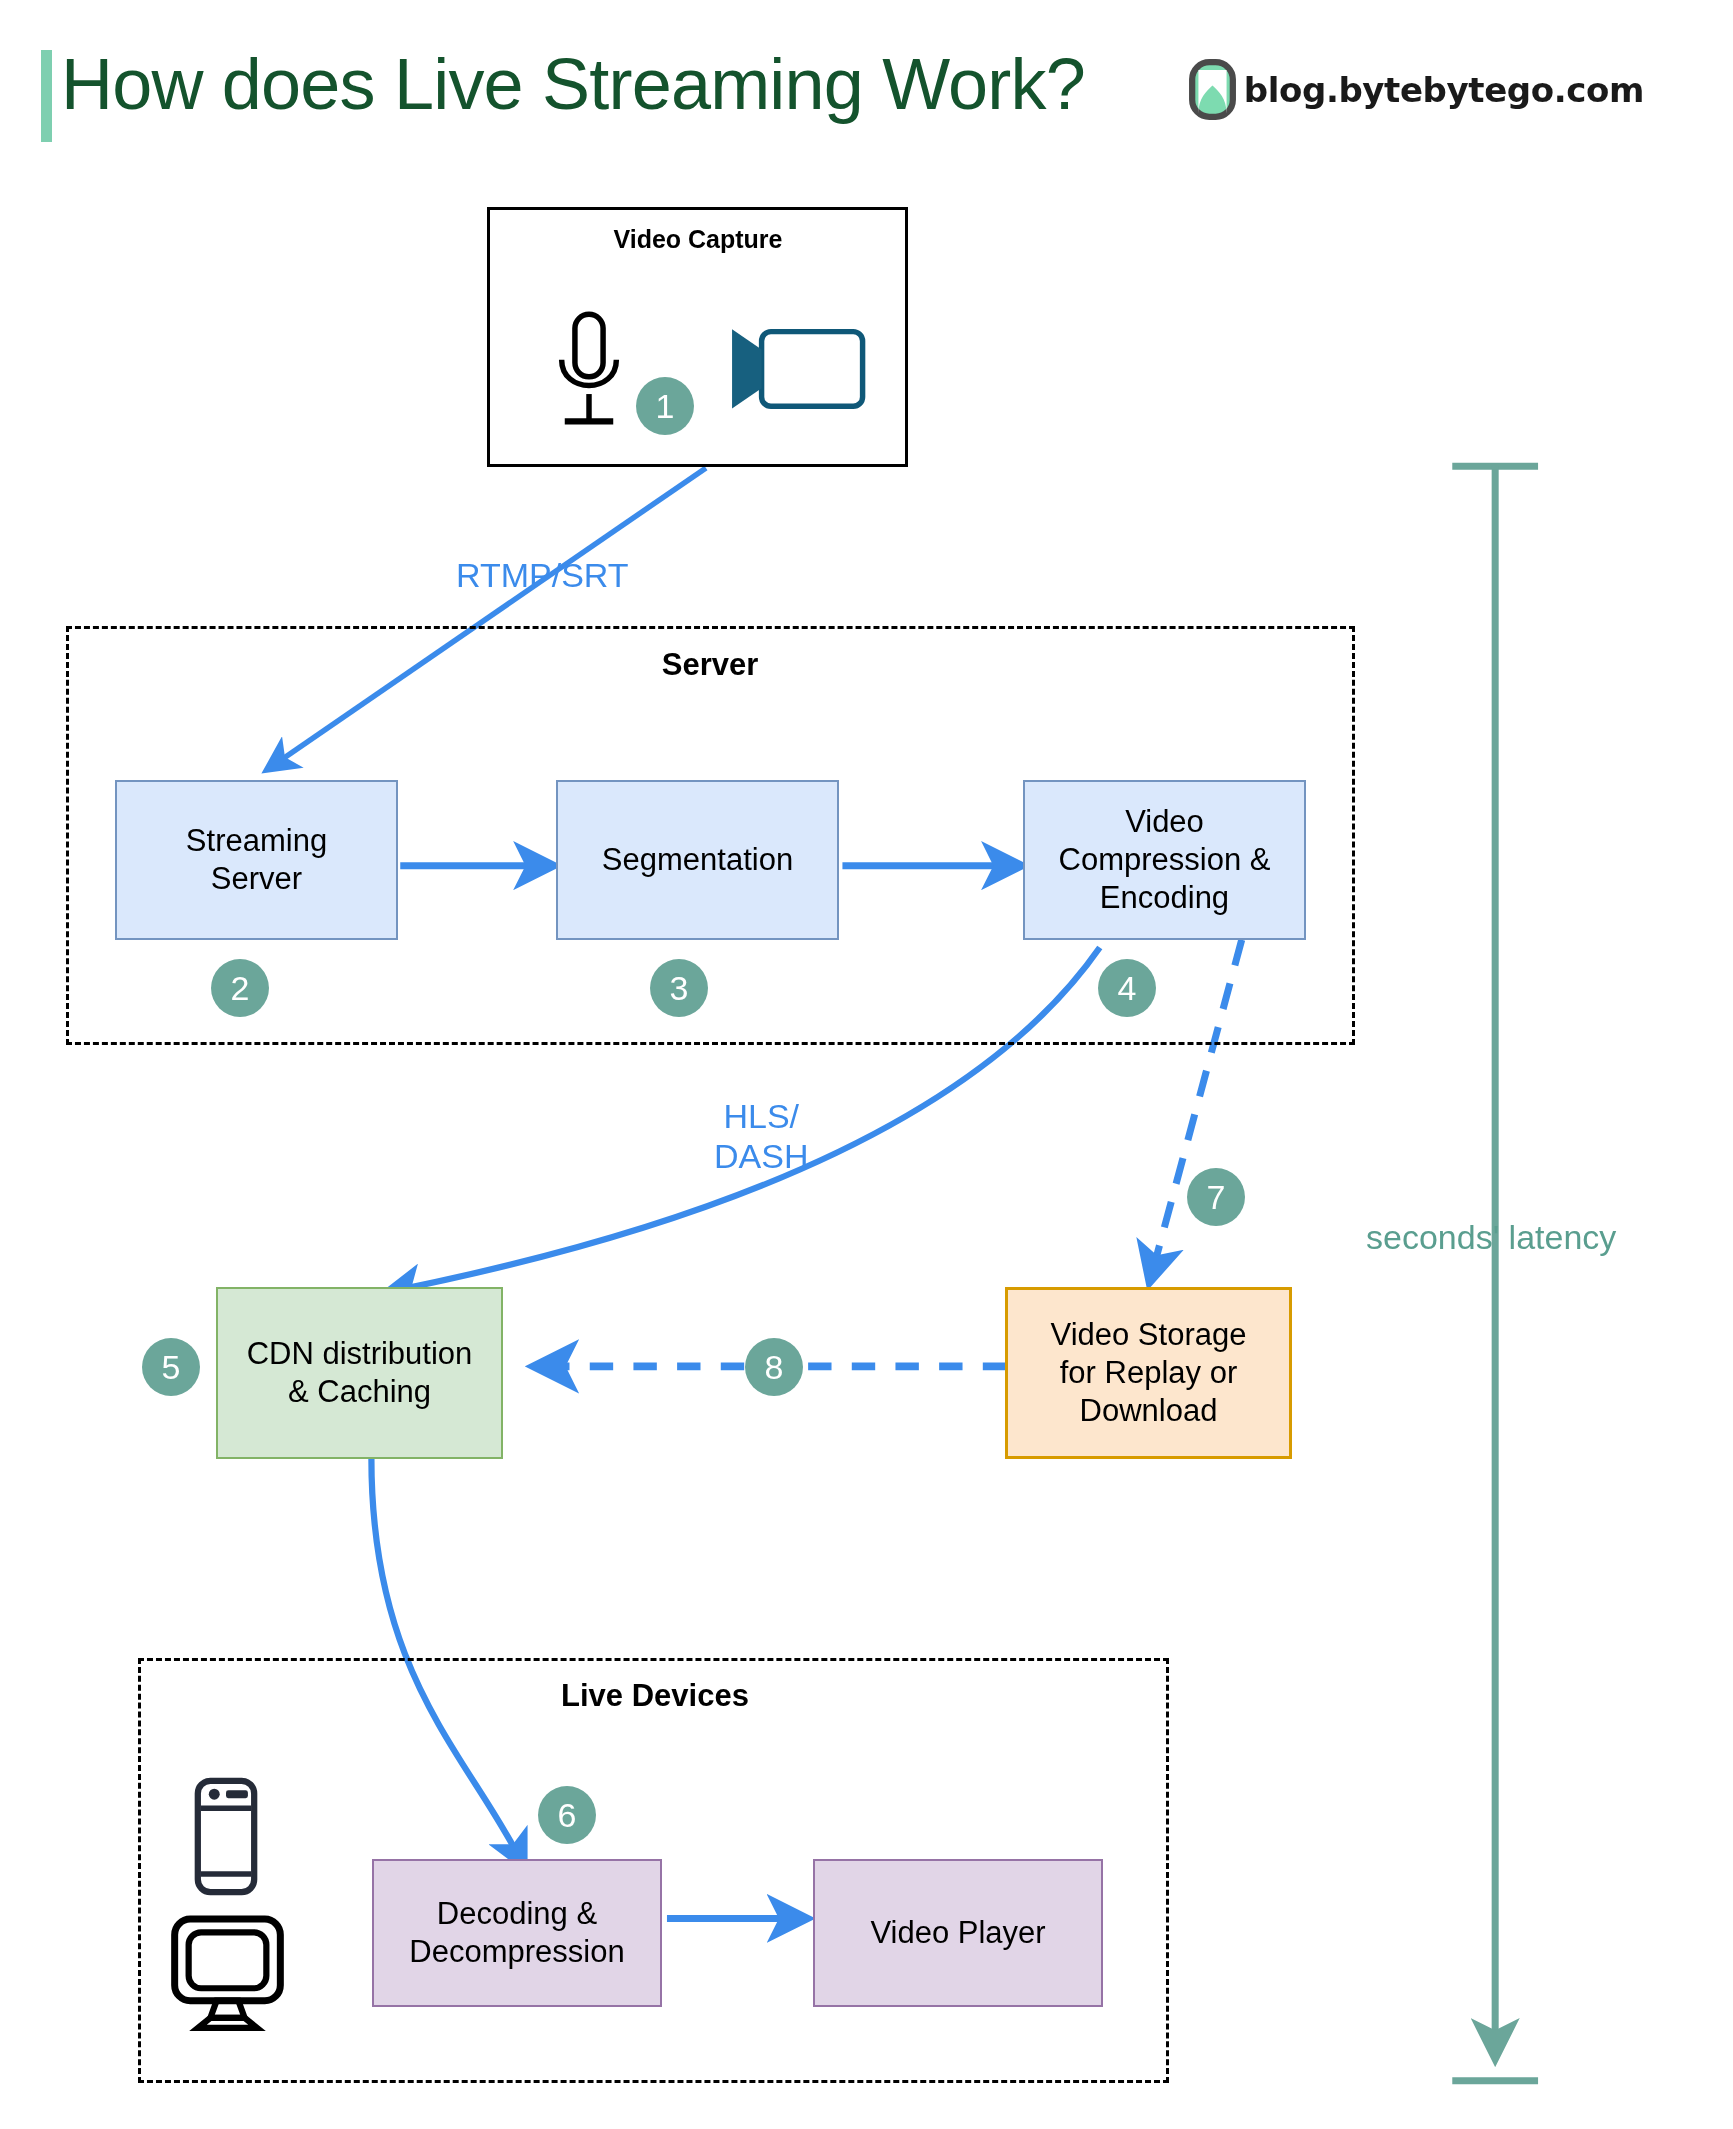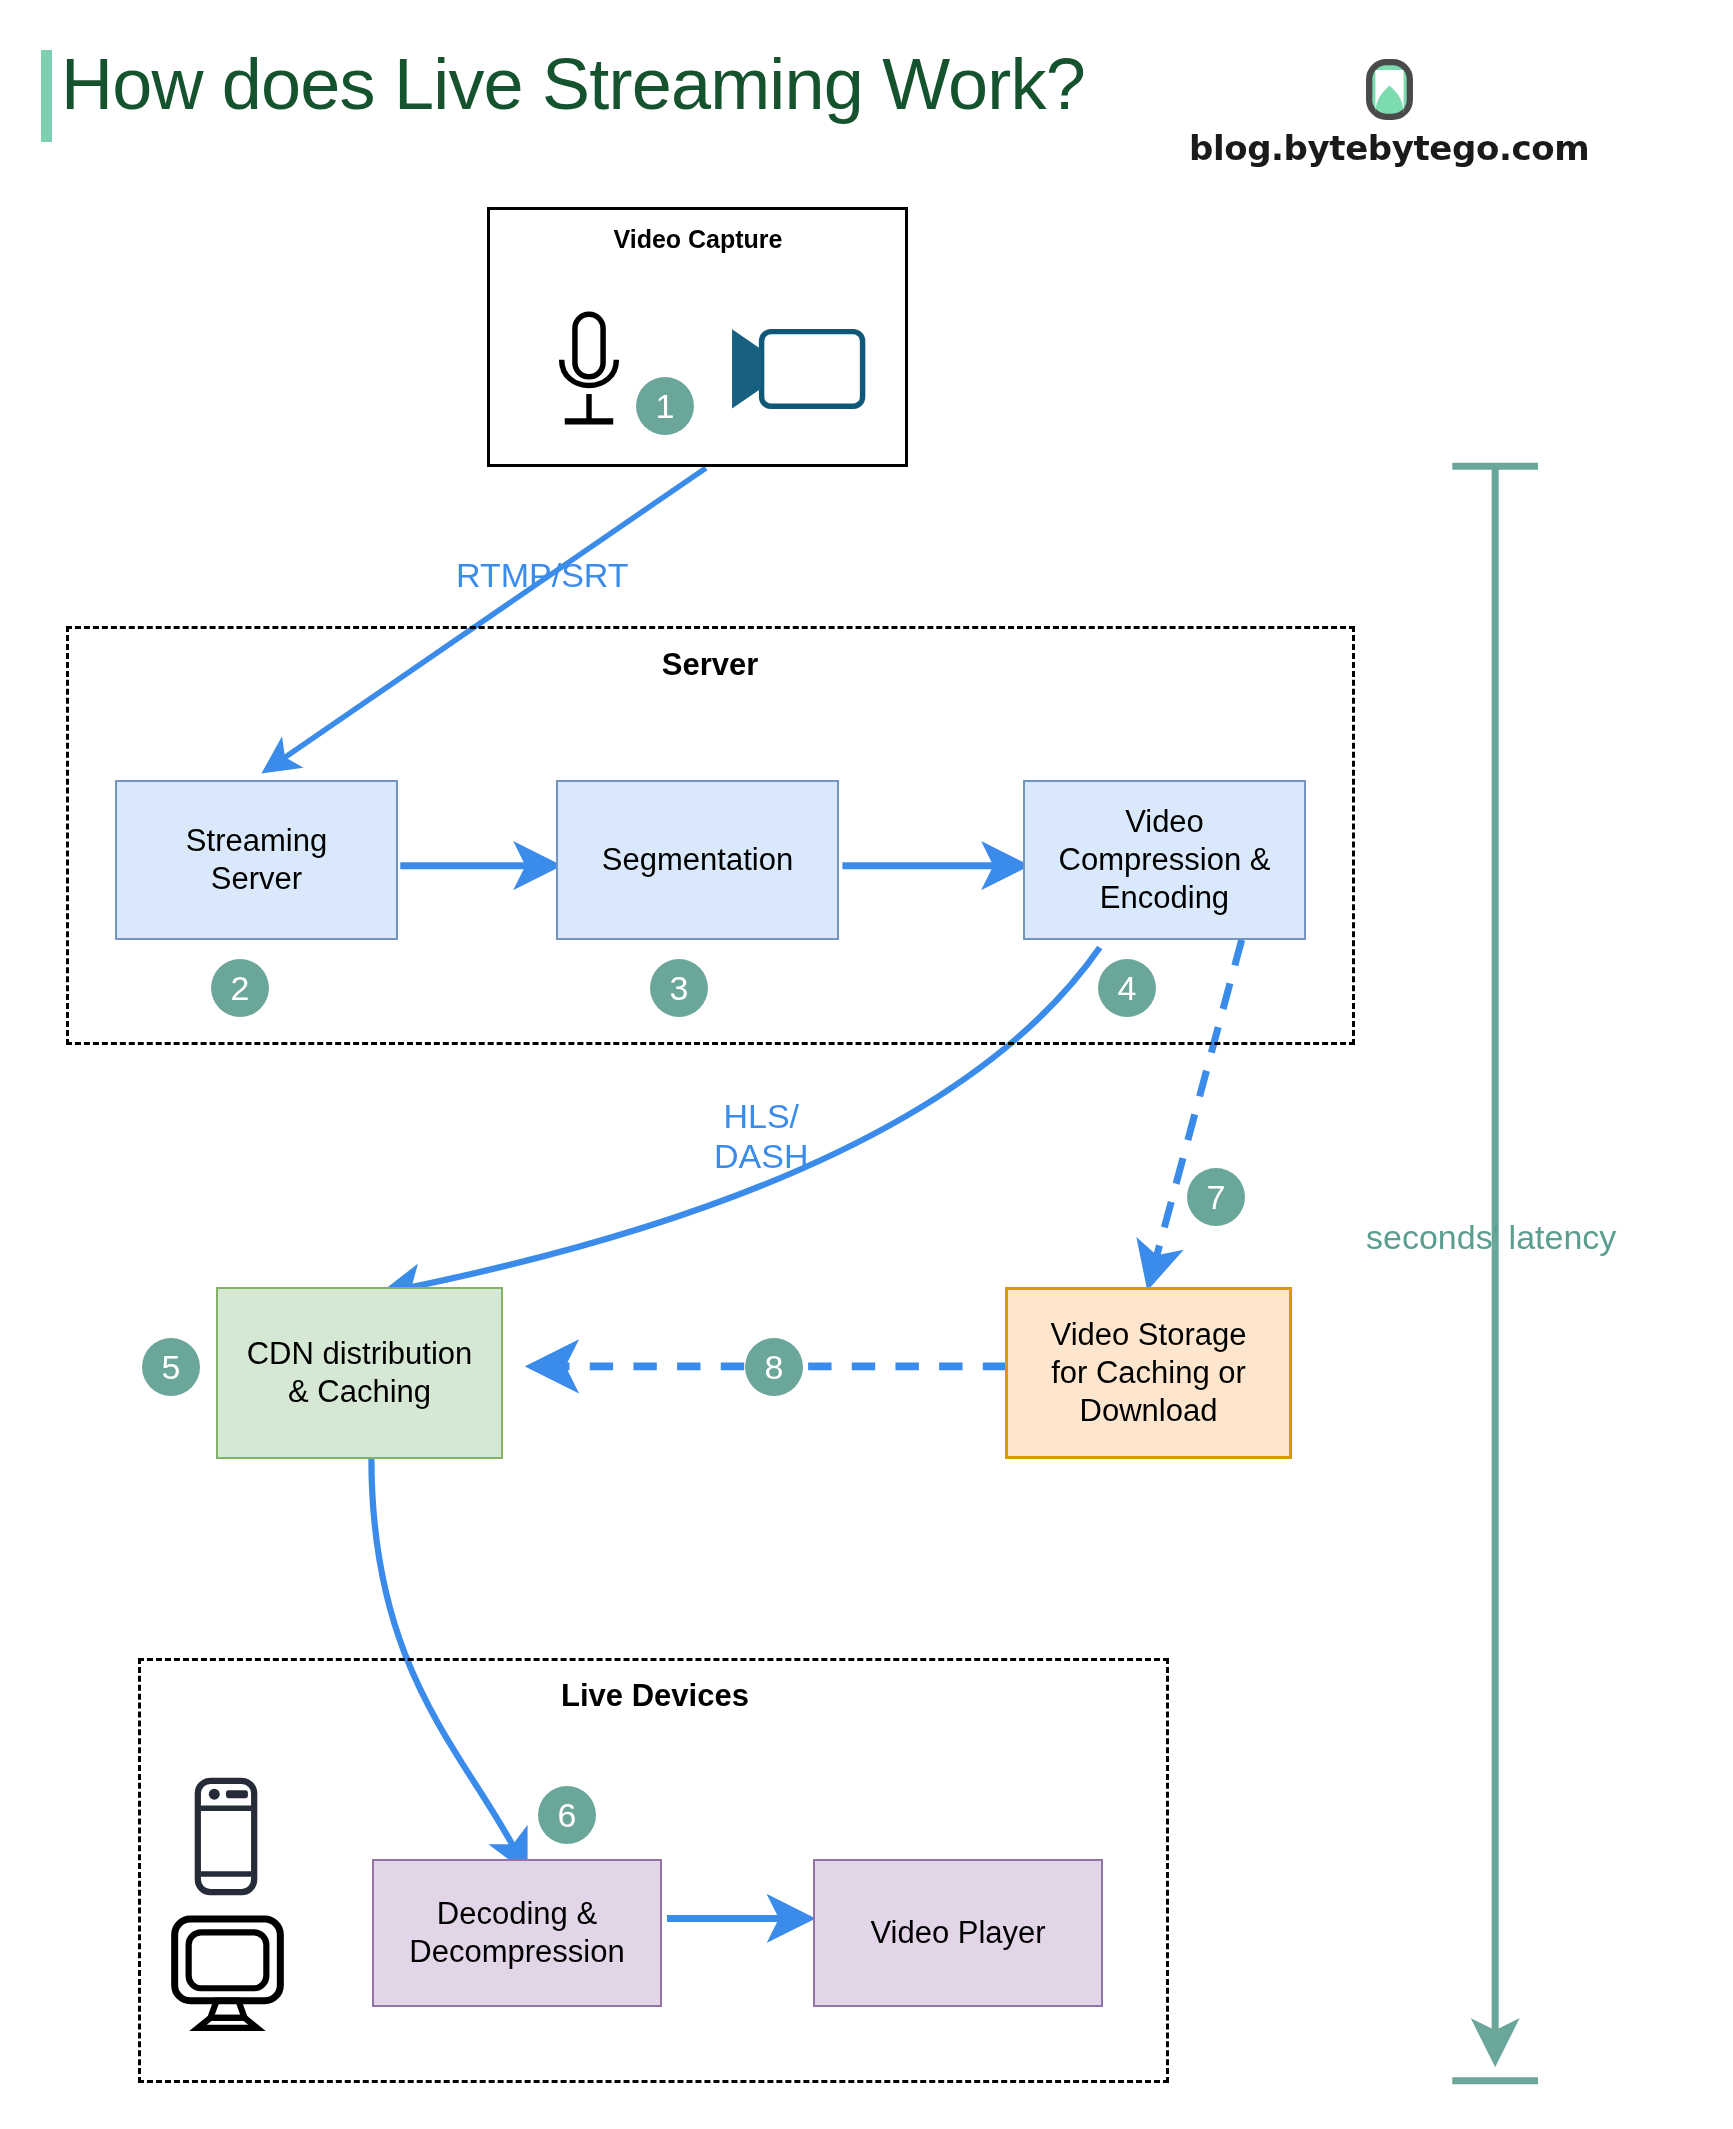--- a/index.html
+++ b/index.html
@@ -11,21 +11,21 @@
   #canvas{position:absolute;inset:0;}
   #svg-layer{position:absolute;left:0;top:0;width:1734px;height:2129px;pointer-events:none;}
 
   
   .hdr-bar{position:absolute;left:41px;top:50px;width:11px;height:92px;background:#7ecfb0;}
   .hdr-title{
     position:absolute;left:61px;top:39px;
     font-size:72px;font-weight:400;color:#14532d;letter-spacing:-0.8px;
     white-space:nowrap;line-height:1.25;
   }
-  .hdr-brand{position:absolute;left:1189px;top:59px;display:flex;align-items:center;gap:7.8px;flex-direction:column;}
+  .hdr-brand{position:absolute;left:1189px;top:59px;display:flex;align-items:center;gap:7.8px;}
   .hdr-brand-text{
     font-size:34px;font-weight:700;color:#1a1a1a;white-space:nowrap;
     font-family:"DejaVu Sans", sans-serif;letter-spacing:-0.4px;
   }
 
   
   .node{
     position:absolute;box-sizing:border-box;
     display:flex;align-items:center;justify-content:center;text-align:center;
     font-size:31px;color:#000000;line-height:1.22;padding:3.1px 6.2px;
@@ -168,21 +168,21 @@
 DASH</div>
 
   <div class="node node-green" style="left:216px;top:1287px;width:287px;height:172px;">
     <span style="white-space:pre-line;">CDN distribution
 &amp; Caching</span>
   </div>
   <div class="badge" style="left:142px;top:1338px;">5</div>
 
   <div class="node node-orange" style="left:1005px;top:1287px;width:287px;height:172px;">
     <span style="white-space:pre-line;">Video Storage
-for Caching or
+for Replay or
 Download</span>
   </div>
   <div class="badge" style="left:1187px;top:1168px;">7</div>
 
   <div class="badge" style="left:745px;top:1338px;">8</div>
 
   <div class="latency-label" style="left:1366px;top:1218px;">seconds' latency</div>
 
   <div class="group" style="left:138px;top:1658px;width:1031px;height:425px;"></div>
   <div class="group-title" style="left:530px;top:1678px;width:250px;">Live Devices</div>

